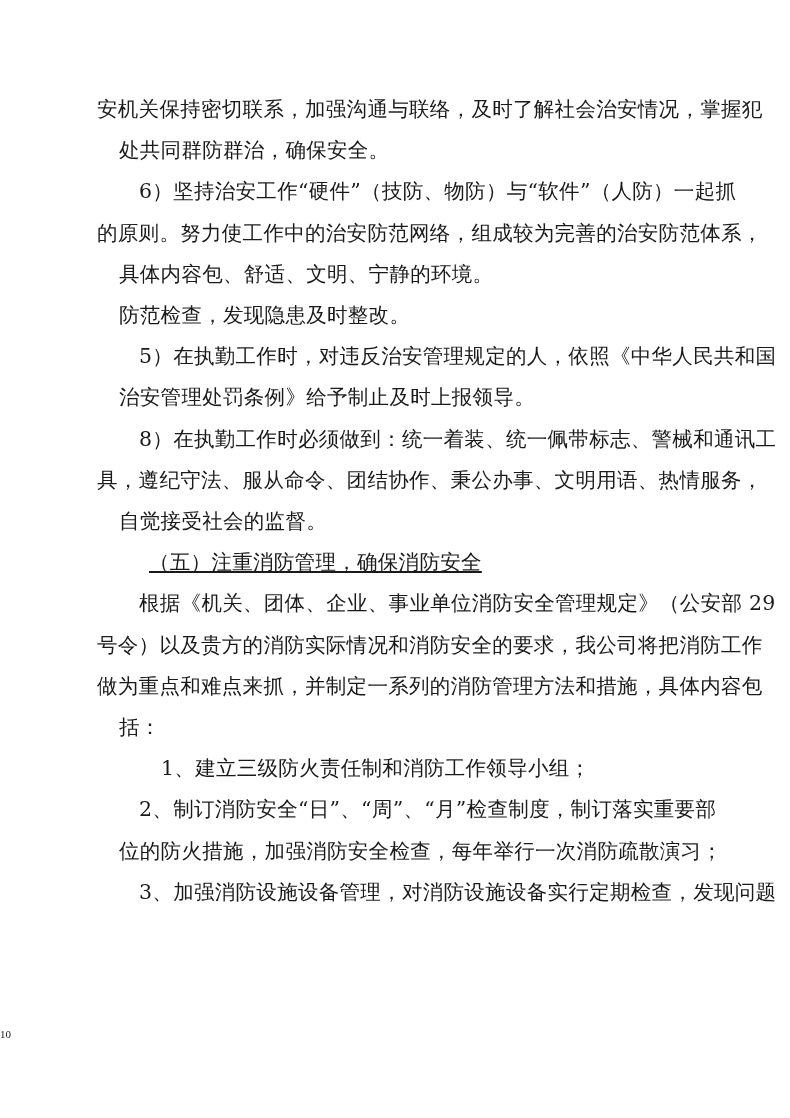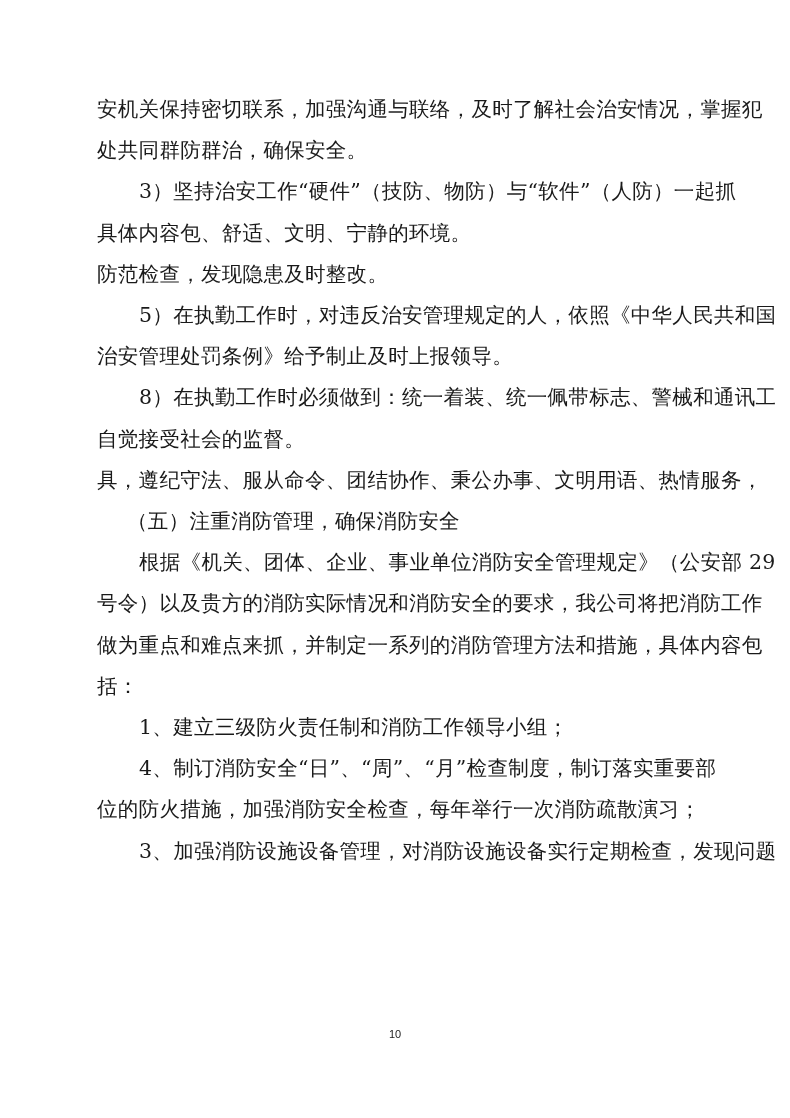--- a/index.html
+++ b/index.html
@@ -40,86 +40,88 @@
       word-break: break-all;
     }
     .line {
       display: block;
       white-space: nowrap;
       text-align: justify;
       text-align-last: justify;
     }
     .line.last {
       text-align-last: left;
+      margin-left: 22px;
     }
     .line.first {
       padding-left: 42px;
     }
     .line.head-first {
       padding-left: 30px;
+      text-decoration: underline;
     }
     .page-number {
       position: absolute;
       left: 0;
       width: 790px;
       top: 1028px;
-      text-align: center;
-      font-family: Liberation Sans, sans-serif;
+      font-family: Liberation Serif, serif;
       font-size: 11px;
       color: #222222;
     }
   </style>
 </head>
 <body>
 
 <div class="page">
   <div class="content">
 
     <div class="para">
       <span class="line">安机关保持密切联系，加强沟通与联络，及时了解社会治安情况，掌握犯</span>
       <span class="line last">处共同群防群治，确保安全。</span>
     </div>
 
     <div class="para">
-      <span class="line first">3）坚持治安工作“硬件”（技防、物防）与“软件”（人防）一起抓</span>
+      <span class="line first">6）坚持治安工作“硬件”（技防、物防）与“软件”（人防）一起抓</span>
+      <span class="line">的原则。努力使工作中的治安防范网络，组成较为完善的治安防范体系，</span>
       <span class="line last">具体内容包、舒适、文明、宁静的环境。</span>
     </div>
 
     <div class="para">
       <span class="line last">防范检查，发现隐患及时整改。</span>
     </div>
 
     <div class="para">
       <span class="line first">5）在执勤工作时，对违反治安管理规定的人，依照《中华人民共和国</span>
       <span class="line last">治安管理处罚条例》给予制止及时上报领导。</span>
     </div>
 
     <div class="para">
       <span class="line first">8）在执勤工作时必须做到：统一着装、统一佩带标志、警械和通讯工</span>
+      <span class="line">具，遵纪守法、服从命令、团结协作、秉公办事、文明用语、热情服务，</span>
       <span class="line last">自觉接受社会的监督。</span>
-      <span class="line">具，遵纪守法、服从命令、团结协作、秉公办事、文明用语、热情服务，</span>
     </div>
 
     <div class="para">
       <span class="line last head-first">（五）注重消防管理，确保消防安全</span>
     </div>
 
     <div class="para">
       <span class="line first">根据《机关、团体、企业、事业单位消防安全管理规定》（公安部 29</span>
       <span class="line">号令）以及贵方的消防实际情况和消防安全的要求，我公司将把消防工作</span>
       <span class="line">做为重点和难点来抓，并制定一系列的消防管理方法和措施，具体内容包</span>
       <span class="line last">括：</span>
     </div>
 
     <div class="para">
       <span class="line first last">1、建立三级防火责任制和消防工作领导小组；</span>
     </div>
 
     <div class="para">
-      <span class="line first">4、制订消防安全“日”、“周”、“月”检查制度，制订落实重要部</span>
+      <span class="line first">2、制订消防安全“日”、“周”、“月”检查制度，制订落实重要部</span>
       <span class="line last">位的防火措施，加强消防安全检查，每年举行一次消防疏散演习；</span>
     </div>
 
     <div class="para">
       <span class="line first">3、加强消防设施设备管理，对消防设施设备实行定期检查，发现问题</span>
     </div>
 
   </div>
 
   <div class="page-number">10</div>

